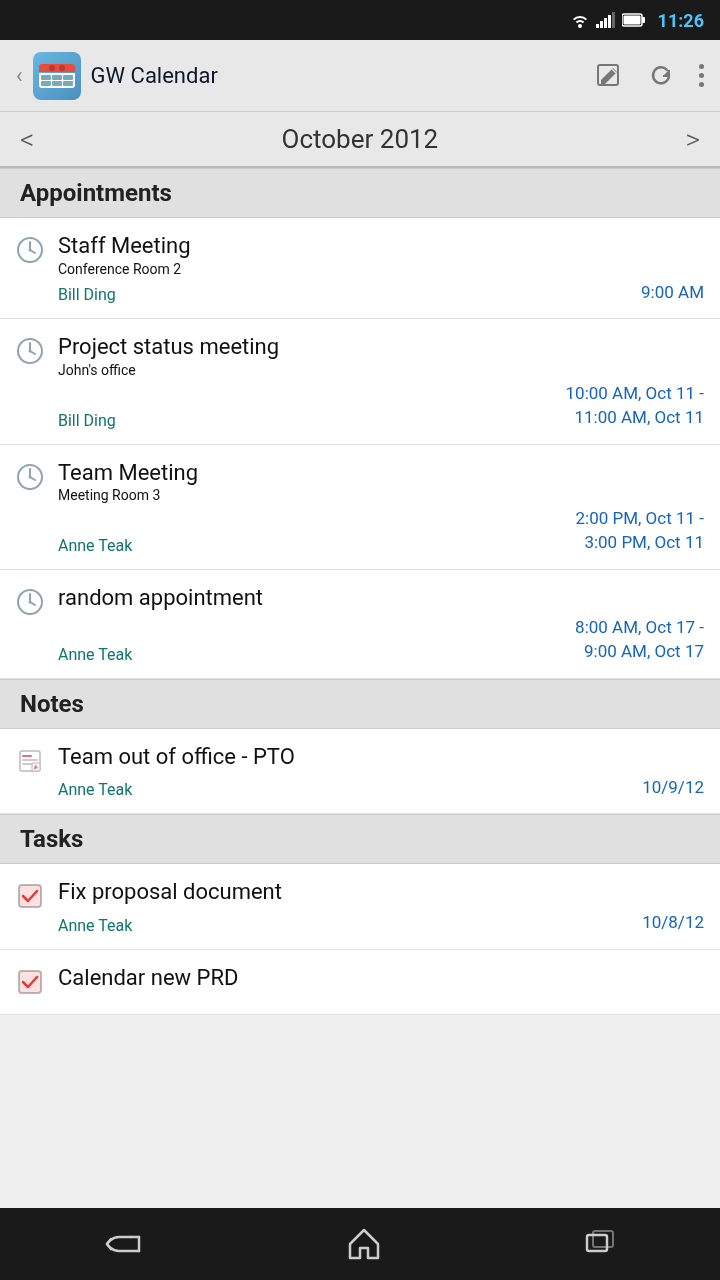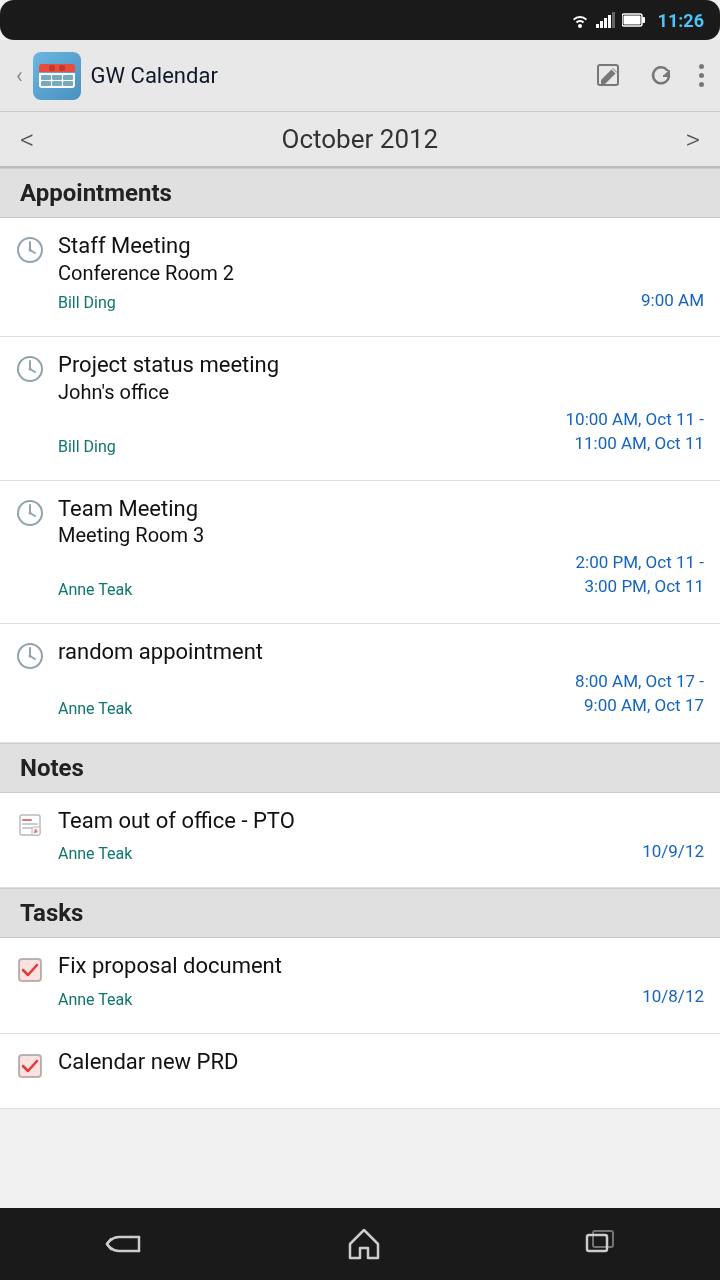--- a/index.html
+++ b/index.html
@@ -15,21 +15,20 @@
 
     
     .status-bar {
       background: #1a1a1a;
       height: 40px;
       display: flex;
       align-items: center;
       justify-content: flex-end;
       padding: 0 16px;
       gap: 8px;
-      border-radius: 14px;
     }
     .status-icons {
       display: flex;
       align-items: center;
       gap: 6px;
     }
     .status-time {
       color: #4fc3f7;
       font-size: 18px;
       font-weight: bold;
@@ -109,21 +108,21 @@
     }
     .section-header-text {
       font-size: 24px;
       font-weight: bold;
       color: #222;
     }
 
     
     .list-item {
       background: white;
-      padding: 14px 16px 24px 16px;
+      padding: 14px 16px 14px 16px;
       border-bottom: 1px solid #e0e0e0;
       display: flex;
       align-items: flex-start;
       gap: 14px;
       cursor: pointer;
     }
     .item-icon {
       margin-top: 4px;
       flex-shrink: 0;
     }
@@ -142,21 +141,21 @@
     .item-content {
       flex: 1;
     }
     .item-title {
       font-size: 22px;
       color: #111;
       font-weight: 400;
       line-height: 1.3;
     }
     .item-subtitle {
-      font-size: 20px;
+      font-size: 14px;
       color: #111;
       font-weight: 400;
     }
     .item-meta {
       font-size: 16px;
       color: #0f766e;
       margin-top: 2px;
     }
     .item-time {
       font-size: 17px;

